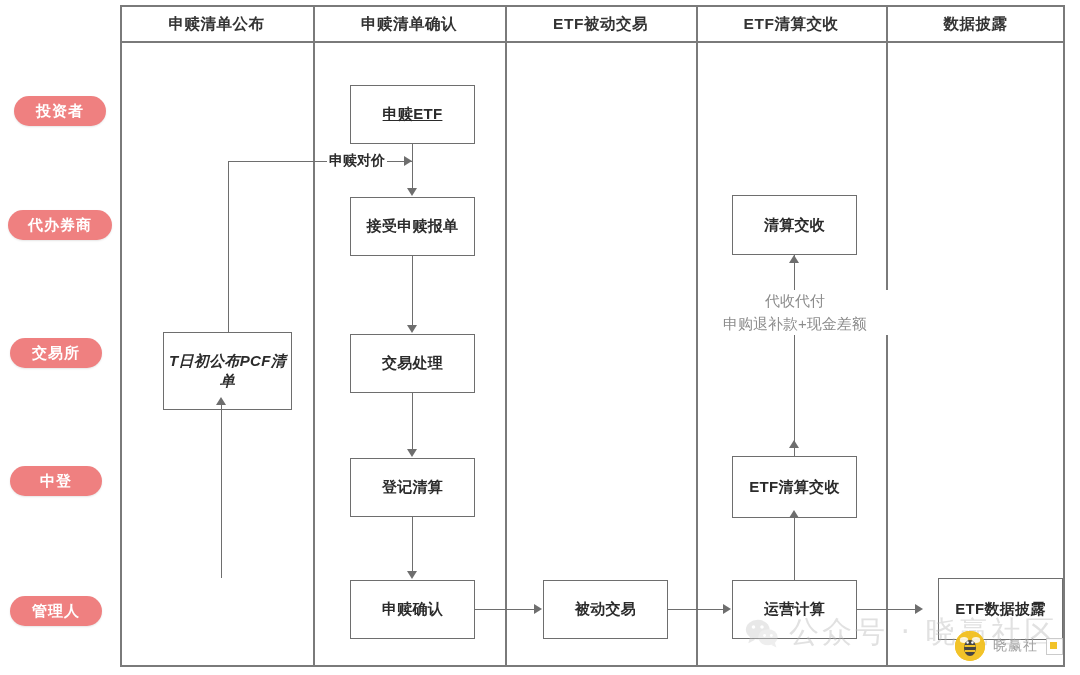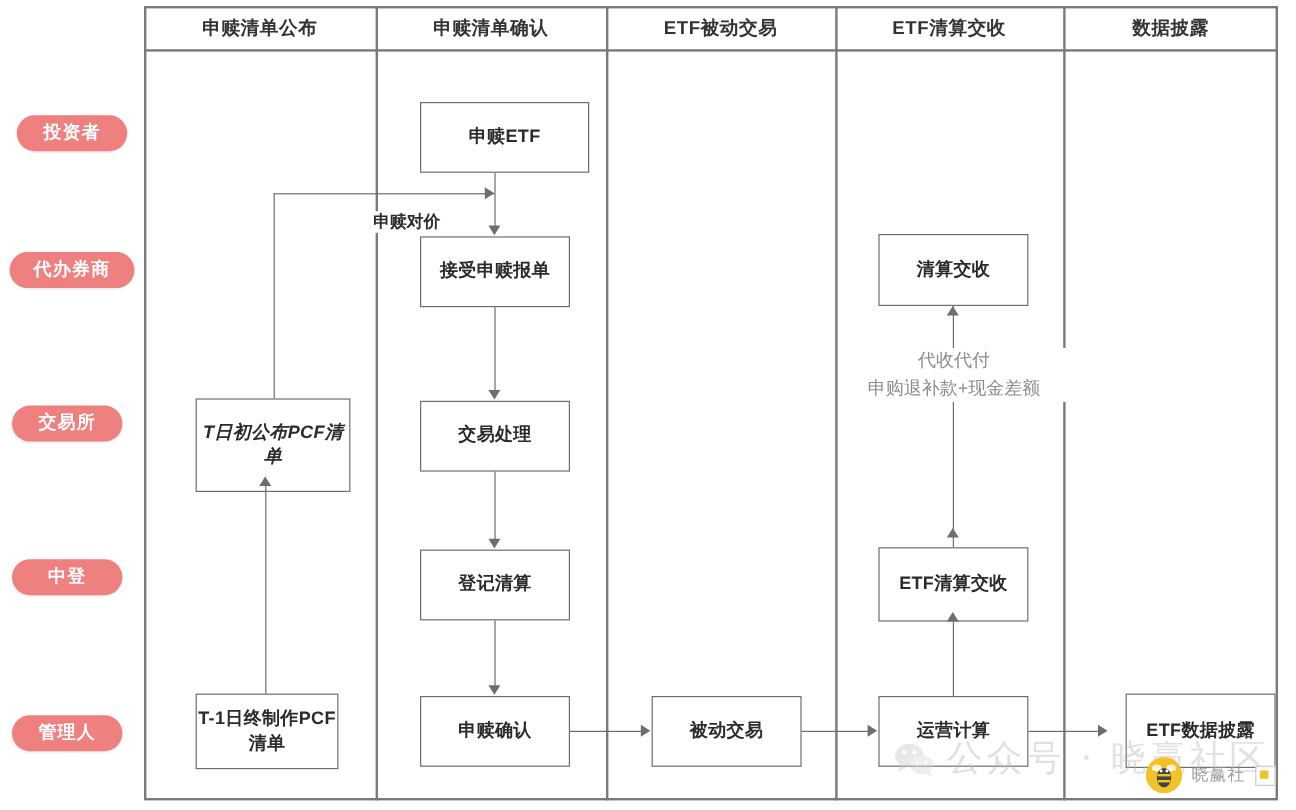--- a/index.html
+++ b/index.html
@@ -212,31 +212,30 @@
   <div class="col-header" style="left:886px;  width:179px;">数据披露</div>
 
   <div class="role-pill" style="left:14px;  top:96px;  width:92px;">投资者</div>
   <div class="role-pill" style="left:8px;   top:210px; width:104px;">代办券商</div>
   <div class="role-pill" style="left:10px;  top:338px; width:92px;">交易所</div>
   <div class="role-pill" style="left:10px;  top:466px; width:92px;">中登</div>
   <div class="role-pill" style="left:10px;  top:596px; width:92px;">管理人</div>
 
   <div class="node" style="left:163px; top:332px; width:129px; height:78px;font-style:italic;">T日初公布PCF清单</div>
 
-  <div class="node" style="left:163px; top:578px; width:119px; height:63px;">T-1日终制作PCF清单</div>
 
   <div class="ln-v" style="left:221px; top:405px; height:173px;"></div>
   <div class="arrow arrow-up" style="left:216px; top:397px;"></div>
 
   <div class="ln-v" style="left:228px; top:161px; height:171px;"></div>
   <div class="ln-h" style="left:228px; top:161px; width:184px;"></div>
   <div class="arrow arrow-right" style="left:404px; top:156px;"></div>
-  <div class="edge-label" style="left:309px; top:152px;margin-top:24px;">申赎对价</div>
-
-  <div class="node" style="left:350px; top:85px;  width:141px; height:59px;">申赎ETF</div>
+  <div class="edge-label" style="left:327px; top:152px;">申赎对价</div>
+
+  <div class="node" style="left:350px; top:85px;  width:125px; height:59px;text-decoration:underline;">申赎ETF</div>
   <div class="node" style="left:350px; top:334px; width:125px; height:59px;">交易处理</div>
   <div class="node" style="left:350px; top:197px; width:125px; height:59px;">接受申赎报单</div>
   <div class="node" style="left:350px; top:458px; width:125px; height:59px;">登记清算</div>
   <div class="node" style="left:350px; top:580px; width:125px; height:59px;">申赎确认</div>
 
   <div class="ln-v" style="left:412px; top:144px; height:45px;"></div>
   <div class="arrow arrow-down" style="left:407px; top:188px;"></div>
 
   <div class="ln-v" style="left:412px; top:256px; height:70px;"></div>
   <div class="arrow arrow-down" style="left:407px; top:325px;"></div>

